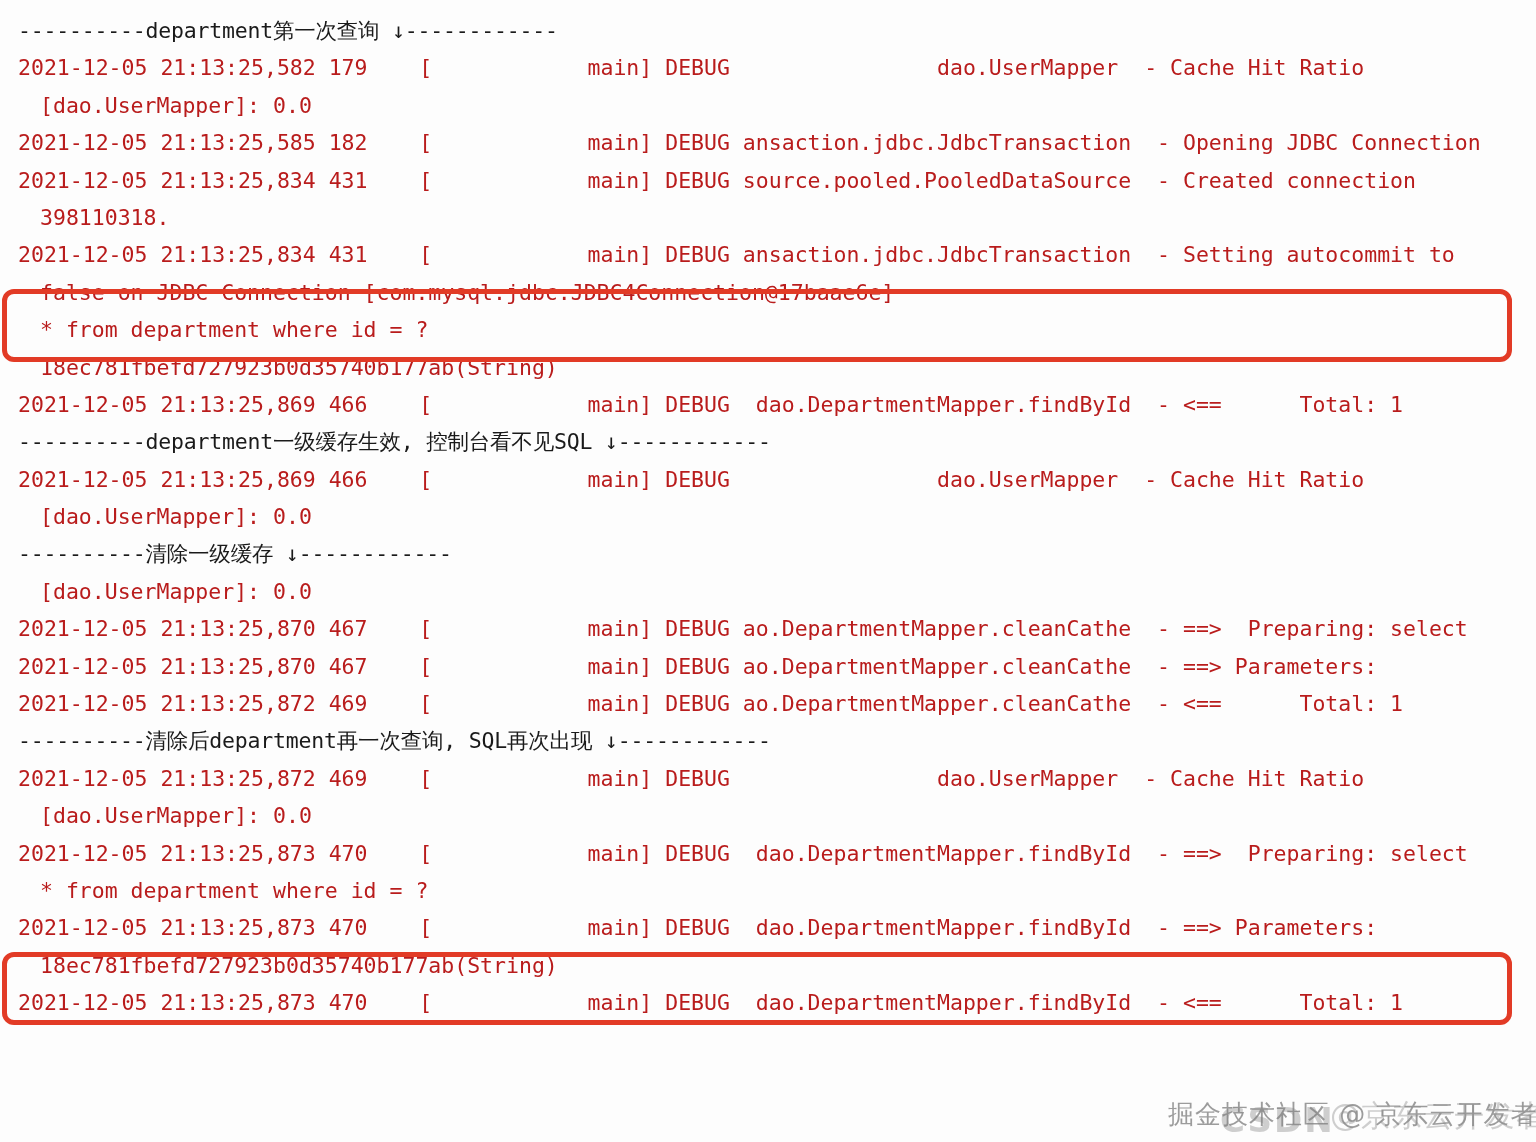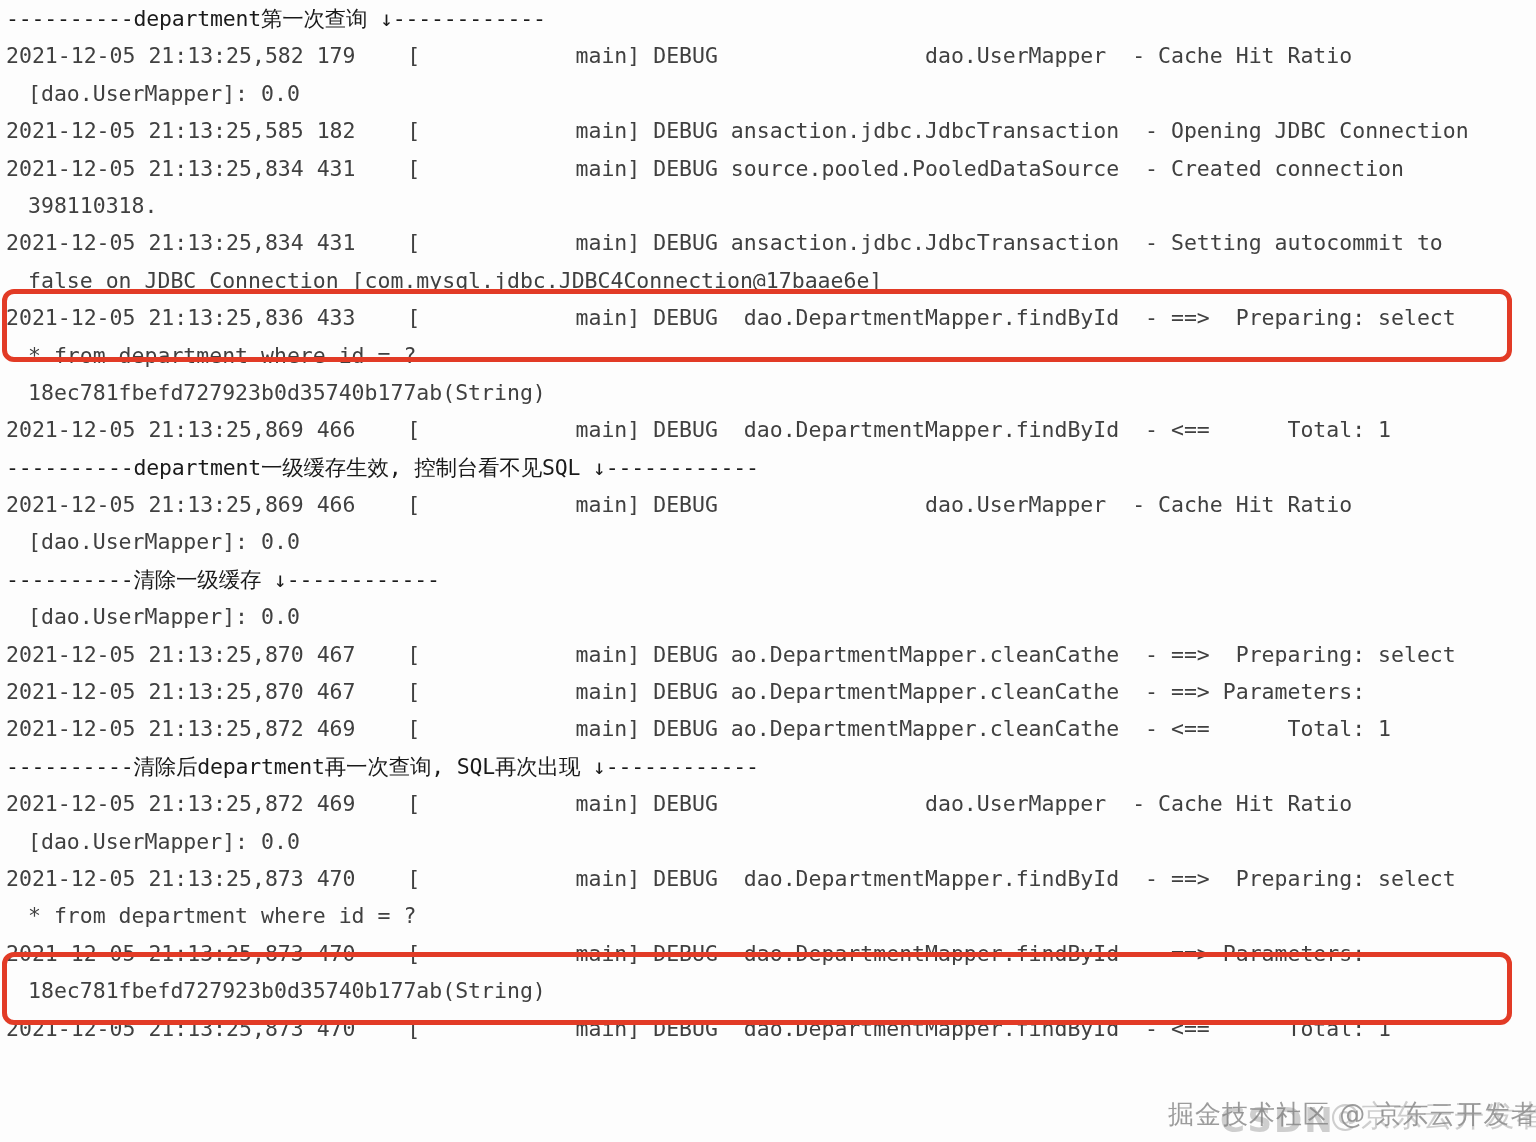--- a/index.html
+++ b/index.html
@@ -11,31 +11,31 @@
     width: 1536px;
     height: 1142px;
     overflow: hidden;
     font-family: "DejaVu Sans Mono", "Liberation Mono", monospace;
   }
   #console {
     position: relative;
     width: 1536px;
     height: 1142px;
     background: #fdfdfd;
-    padding: 0;
+    padding: 12px;
     box-sizing: border-box;
   }
   .log-line {
     position: relative;
     height: 37.4px;
     line-height: 37.4px;
     white-space: pre;
     font-size: 21.5px;
     letter-spacing: 0px;
-    color: #404040;
+    color: #b91c1c;
     font-family: "DejaVu Sans Mono", "Liberation Mono", monospace;
     padding-left: 6px;
     box-sizing: border-box;
     overflow: visible;
     z-index: 2;
   }
   .log-line.sep {
     color: #1a1a1a;
     letter-spacing: -0.2px;
   }
@@ -83,21 +83,20 @@
 <div id="console">
   <div id="lines">
       <div class="log-line sep">----------department第一次查询 ↓------------</div>
       <div class="log-line">2021-12-05 21:13:25,582 179    [            main] DEBUG                dao.UserMapper  - Cache Hit Ratio</div>
       <div class="log-line cont">[dao.UserMapper]: 0.0</div>
       <div class="log-line">2021-12-05 21:13:25,585 182    [            main] DEBUG ansaction.jdbc.JdbcTransaction  - Opening JDBC Connection</div>
       <div class="log-line">2021-12-05 21:13:25,834 431    [            main] DEBUG source.pooled.PooledDataSource  - Created connection</div>
       <div class="log-line cont">398110318.</div>
       <div class="log-line">2021-12-05 21:13:25,834 431    [            main] DEBUG ansaction.jdbc.JdbcTransaction  - Setting autocommit to</div>
       <div class="log-line cont">false on JDBC Connection [com.mysql.jdbc.JDBC4Connection@17baae6e]</div>
-      <div class="log-line">2021-12-05 21:13:25,836 433    [            main] DEBUG  dao.DepartmentMapper.findById  - ==&gt;  Preparing: select</div>
       <div class="log-line cont">* from department where id = ?</div>
       <div class="log-line cont">18ec781fbefd727923b0d35740b177ab(String)</div>
       <div class="log-line">2021-12-05 21:13:25,869 466    [            main] DEBUG  dao.DepartmentMapper.findById  - &lt;==      Total: 1</div>
       <div class="log-line sep">----------department一级缓存生效, 控制台看不见SQL ↓------------</div>
       <div class="log-line">2021-12-05 21:13:25,869 466    [            main] DEBUG                dao.UserMapper  - Cache Hit Ratio</div>
       <div class="log-line cont">[dao.UserMapper]: 0.0</div>
       <div class="log-line sep">----------清除一级缓存 ↓------------</div>
       <div class="log-line cont">[dao.UserMapper]: 0.0</div>
       <div class="log-line">2021-12-05 21:13:25,870 467    [            main] DEBUG ao.DepartmentMapper.cleanCathe  - ==&gt;  Preparing: select</div>
       <div class="log-line">2021-12-05 21:13:25,870 467    [            main] DEBUG ao.DepartmentMapper.cleanCathe  - ==&gt; Parameters:</div>

